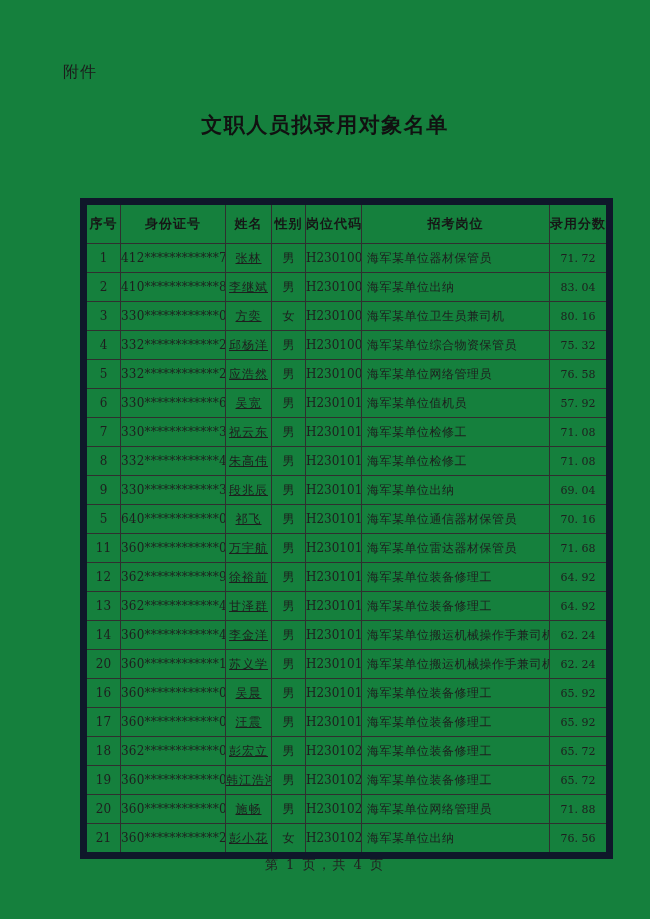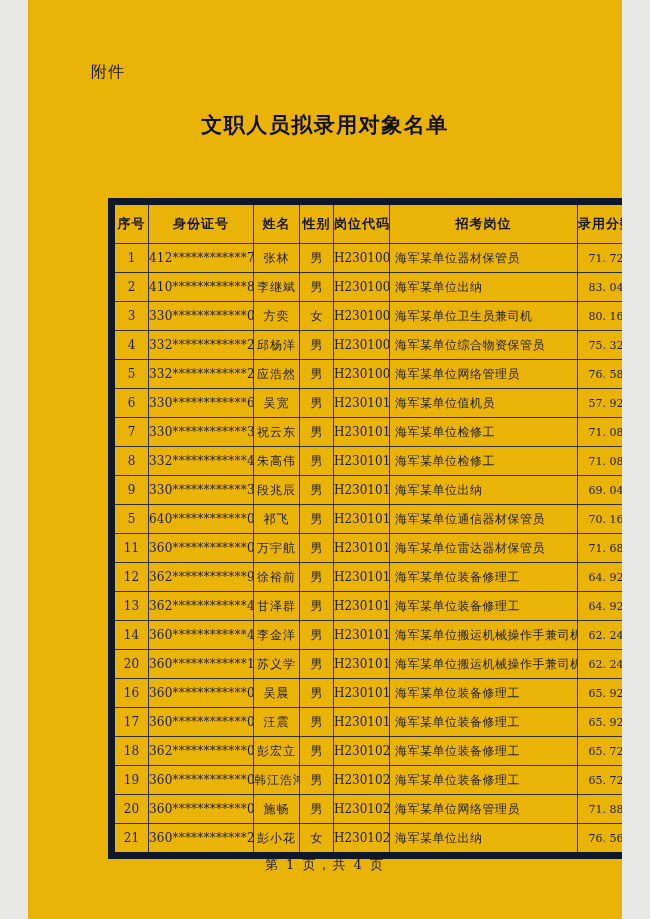--- a/index.html
+++ b/index.html
@@ -3,24 +3,24 @@
 <meta charset="utf-8">
 <style>
   html, body {
     margin: 0;
     padding: 0;
     background: #e8e8e6;
     font-family: "DejaVu Serif", "Liberation Serif", serif;
   }
   .page {
     position: relative;
-    width: 594px;
+    width: 650px;
     height: 919px;
     margin: 0 auto;
-    background: #eab308;
+    background: #15803d;
     color: #1c1c1c;
     overflow: hidden;
   }
   .attachment-label {
     position: absolute;
     left: 63px;
     top: 62px;
     font-size: 16px;
     letter-spacing: 1px;
   }
@@ -67,21 +67,21 @@
   }
   table.roster td.col-id {
     font-size: 12px;
     letter-spacing: 0.2px;
   }
   table.roster td.col-job {
     text-align: left;
     padding-left: 5px;
     letter-spacing: 0.5px;
   }
-  table.roster td.col-name { letter-spacing: 1px; }
+  table.roster td.col-name { letter-spacing: 1px; text-decoration: underline; }
   table.roster td.col-score { font-size: 11px; }
   .page-footer {
     position: absolute;
     left: 0;
     right: 0;
     top: 856px;
     text-align: center;
     font-size: 13px;
     letter-spacing: 2px;
     color: #222;

